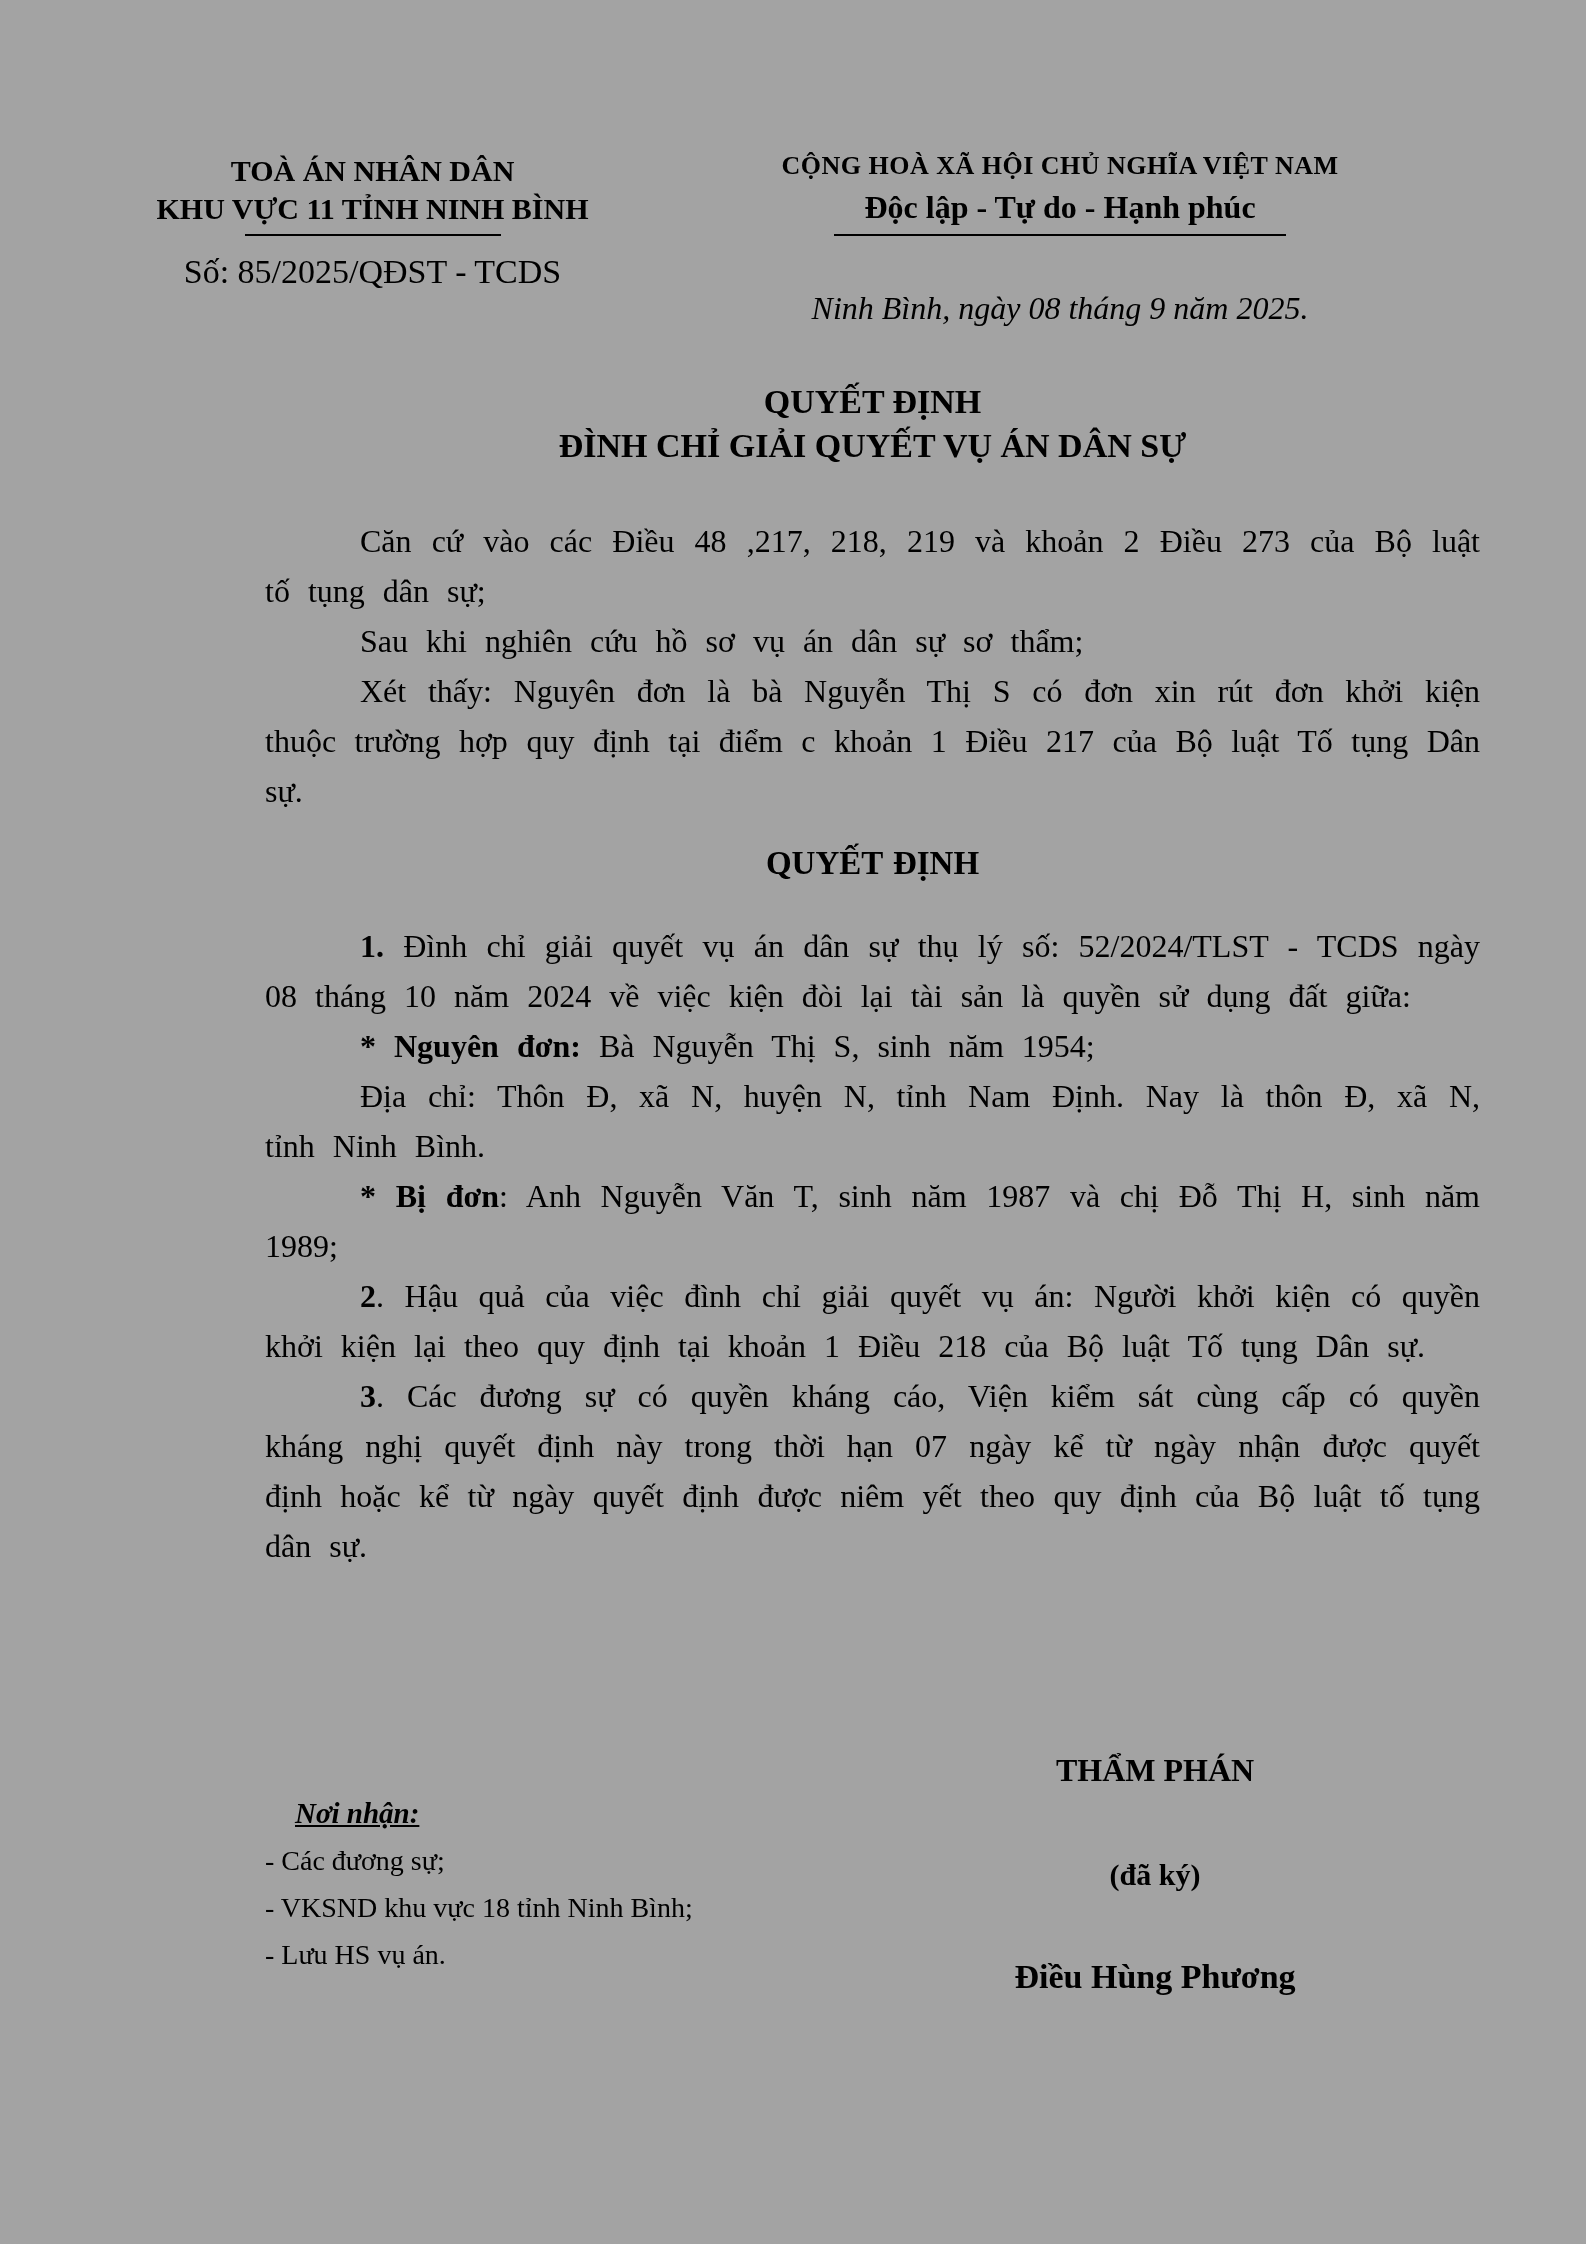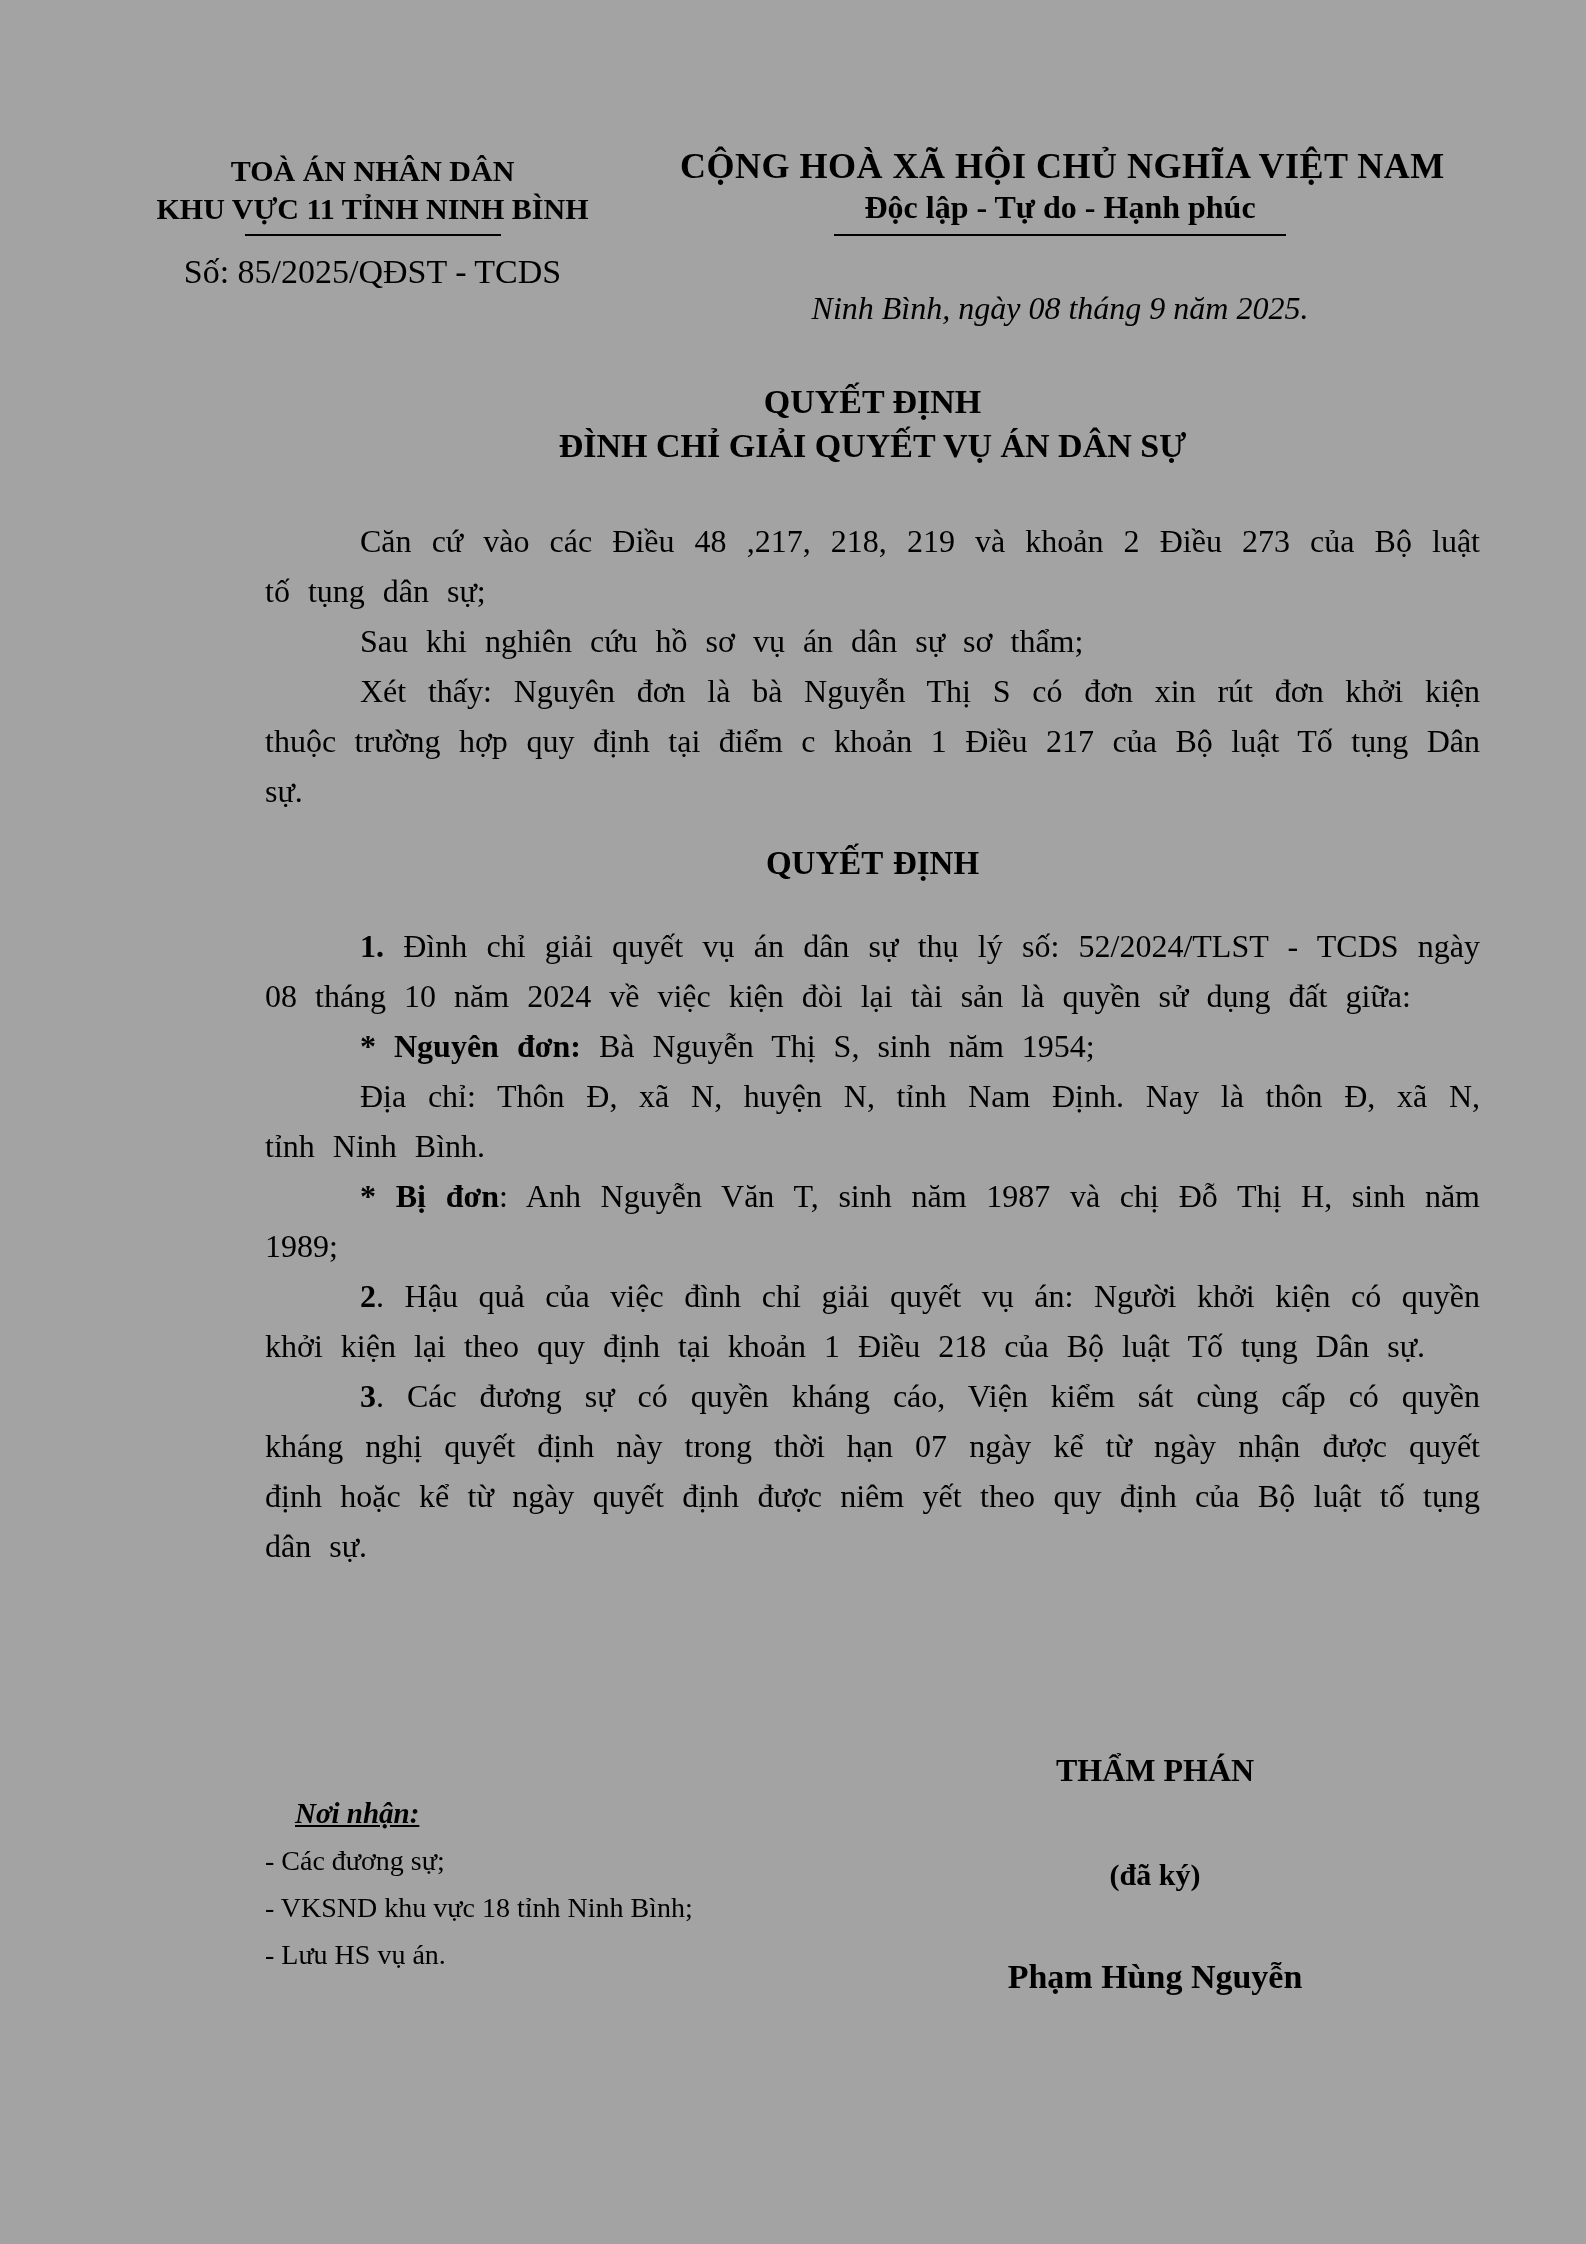--- a/index.html
+++ b/index.html
@@ -8,21 +8,21 @@
     color:#000; font-family:"Liberation Serif", serif; overflow:hidden;
   }
   
   .header { position:absolute; top:146px; left:0; right:0; height:240px; }
   .header-left { position:absolute; left:140px; top:6px; width:465px; text-align:center; }
   .org-line { font-weight:bold; font-size:30px; line-height:38px; white-space:nowrap; }
   .rule { height:0; border-top:2px solid #000; }
   .rule-left { width:256px; margin:6px auto 0; }
   .doc-number { font-size:34px; line-height:44px; margin-top:14px; white-space:nowrap; }
   .header-right { position:absolute; left:680px; top:0; width:760px; text-align:center; }
-  .nation { font-weight:bold; font-size:36px; line-height:40px; letter-spacing:0.5px; white-space:nowrap; }
+  .nation { font-weight:bold; font-size:26px; line-height:40px; letter-spacing:0.5px; white-space:nowrap; }
   .motto { font-weight:bold; font-size:32px; line-height:42px; white-space:nowrap; }
   .rule-right { width:452px; margin:6px auto 0; }
   .dateline { font-style:italic; font-size:32px; line-height:40px; margin-top:52px; white-space:nowrap; }
   
   .title-block {
     position:absolute; top:380px; left:265px; width:1215px;
     text-align:center; font-weight:bold; font-size:34px; line-height:44px;
   }
   
   .body {
@@ -92,17 +92,17 @@
   <div class="footer">
     <div class="judge-title">THẨM PHÁN</div>
     <div class="recipients">
       <div class="recipients-heading">Nơi nhận:</div>
       <div class="recipient">- Các đương sự;</div>
       <div class="recipient">- VKSND khu vực 18 tỉnh Ninh Bình;</div>
       <div class="recipient">- Lưu HS vụ án.</div>
     </div>
     <div class="signature">
       <div class="signed-note">(đã ký)</div>
-      <div class="judge-name">Phạm Hùng Nguyễn</div>
+      <div class="judge-name">Điều Hùng Phương</div>
     </div>
   </div>
 
 </div>
 
 </body></html>

